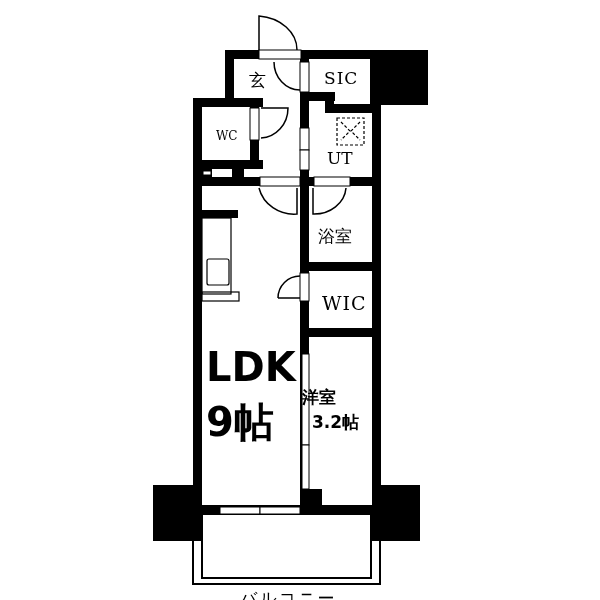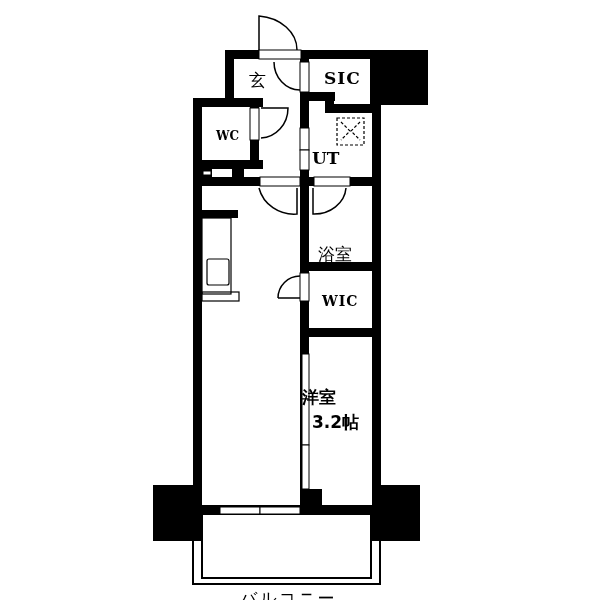--- a/index.html
+++ b/index.html
@@ -1,19 +1,19 @@
 <!DOCTYPE html>
 <html><head>
 <meta charset="utf-8">
 <style>
   html, body { margin: 0; padding: 0; background: #ffffff; }
   #stage { position: relative; width: 600px; height: 600px; background: #ffffff; overflow: hidden; }
   svg { position: absolute; left: 0; top: 0; }
   .lbl { position: absolute; color: #000; white-space: nowrap; line-height: 1; }
-  .serif { font-family: "DejaVu Serif", "Liberation Serif", serif; font-weight: bold; }
+  .serif { font-family: "DejaVu Serif", "Liberation Serif", serif; }
   .sans { font-family: "DejaVu Sans", "Liberation Sans", sans-serif; }
   .big { font-family: "DejaVu Sans", "Liberation Sans", sans-serif; font-weight: bold; }
 </style>
 </head>
 <body>
 
 <div id="stage">
   <svg width="600" height="600" viewBox="0 0 600 600">
 
     <g>
@@ -119,19 +119,21 @@
     <g fill="none" stroke="#000" stroke-width="1.2">
       <rect x="202" y="218" width="29" height="76"></rect>
       <rect x="207" y="259" width="22" height="26" rx="2"></rect>
       <rect x="202" y="292" width="37" height="9"></rect>
     </g>
   </svg>
 
   <span class="lbl sans" style="left:249px;top:72px;font-size:17px;">玄</span>
   <span class="lbl serif" style="left:324px;top:70px;font-size:17px;letter-spacing:1px;">SIC</span>
   <span class="lbl serif" style="left:216px;top:130px;font-size:12px;">WC</span>
-  <span class="lbl serif" style="left:312px;top:150px;font-size:17px;">UT</span>
-  <span class="lbl sans" style="left:318px;top:246px;font-size:17px;text-align:center;">浴室</span>
-  <span class="lbl serif" style="left:322px;top:294px;font-size:14px;letter-spacing:1px;">WIC</span>
+  <span class="lbl serif" style="left:327px;top:150px;font-size:17px;">UT</span>
+  <span class="lbl sans" style="left:318px;top:228px;font-size:17px;text-align:center;">浴室</span>
+  <span class="lbl serif" style="left:322px;top:294px;font-size:19px;letter-spacing:1px;">WIC</span>
+  <span class="lbl big" style="left:206px;top:347px;font-size:40px;">LDK</span>
+  <span class="lbl big" style="left:206px;top:402px;font-size:40px;">9帖</span>
   <span class="lbl big" style="left:302px;top:389px;font-size:17px;">洋室</span>
   <span class="lbl big" style="left:312px;top:414px;font-size:17px;">3.2帖</span>
   <span class="lbl sans" style="left:240px;top:543px;font-size:17px;letter-spacing:2px;margin-top:47px;">バルコニー</span>
 </div>
 
 </body></html>

